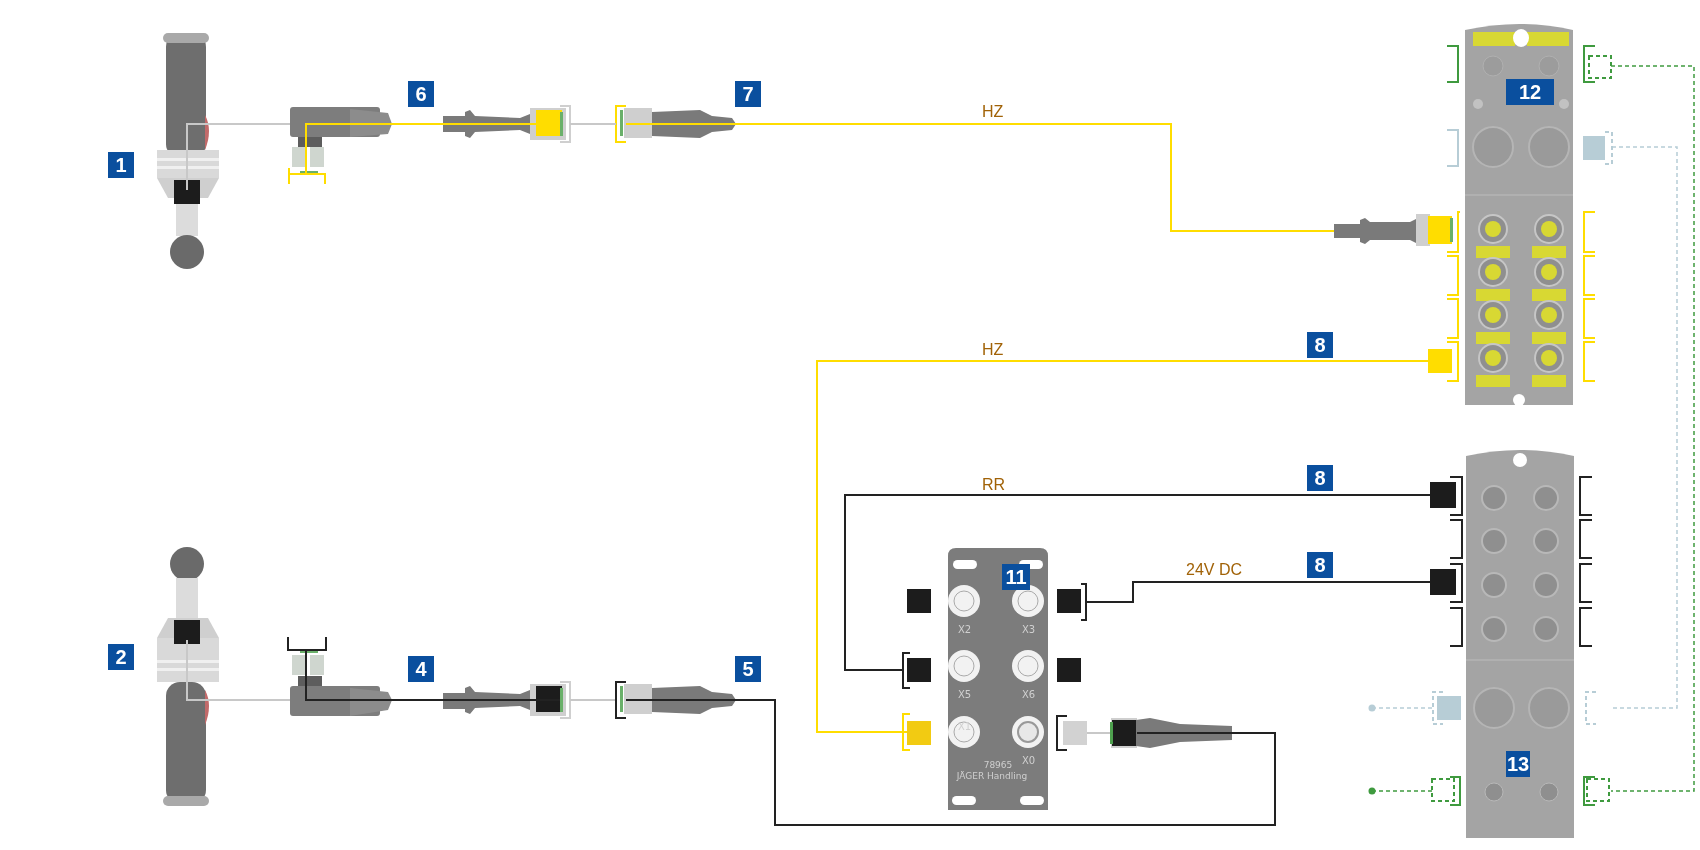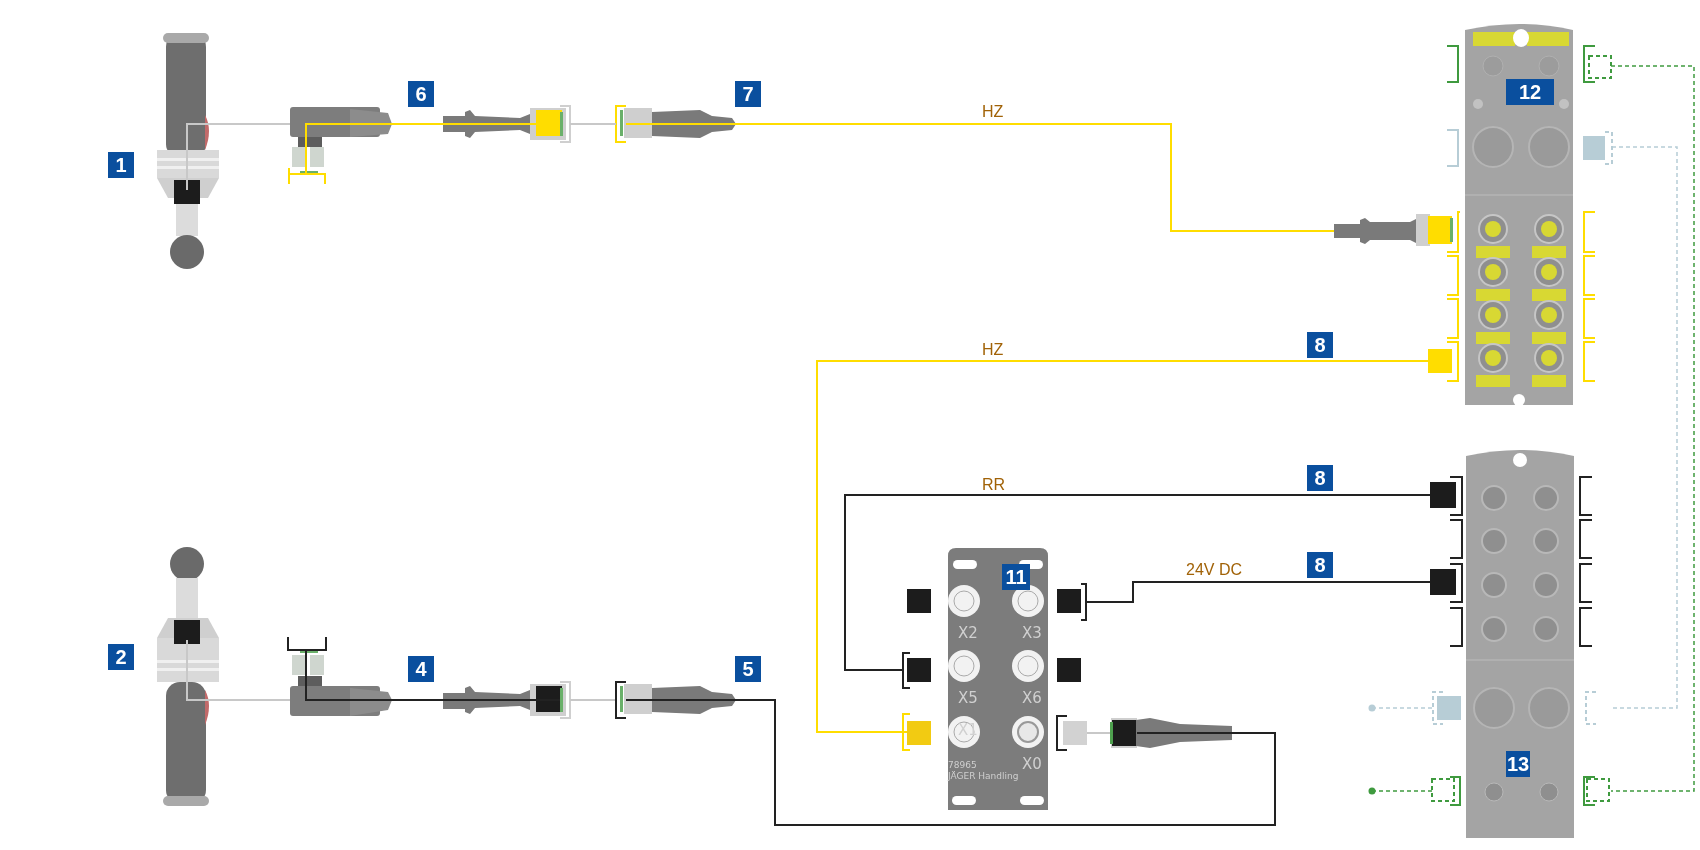--- a/index.html
+++ b/index.html
@@ -1,21 +1,21 @@
 <!DOCTYPE html>
 <html><head>
 <meta charset="utf-8">
 <style>
   html,body{margin:0;padding:0;background:#fff;}
   body{width:1700px;height:850px;position:relative;overflow:hidden;font-family:"Liberation Sans",sans-serif;}
   svg{position:absolute;left:0;top:0;}
   .badge{position:absolute;width:26px;height:26px;background:#0a4f9e;color:#fff;font-weight:bold;font-size:20px;line-height:26px;text-align:center;font-family:"Liberation Sans",sans-serif;}
   .lbl{position:absolute;font-size:16px;color:#a16207;font-family:"Liberation Sans",sans-serif;}
-  .port-lbl{position:absolute;font-size:15px;color:#d0d0d0;font-family:"DejaVu Sans",sans-serif;}
-  .dev-text{position:absolute;font-size:9px;color:#cfcfcf;text-align:left;font-family:"DejaVu Sans",sans-serif;line-height:11px;}
+  .port-lbl{position:absolute;font-size:10px;color:#d0d0d0;font-family:"DejaVu Sans",sans-serif;}
+  .dev-text{position:absolute;font-size:9px;color:#cfcfcf;text-align:center;font-family:"DejaVu Sans",sans-serif;line-height:11px;}
 </style>
 </head>
 <body>
 
 <svg width="1700" height="850" viewBox="0 0 1700 850">
 
   <g>
     <rect x="166" y="33" width="40" height="125" rx="14" fill="#6e6e6e"></rect>
     <rect x="163" y="33" width="46" height="10" rx="5" fill="#a9a9a9"></rect>
     <path d="M205 115 q8 15 0 35 z" fill="#c26a6a"></path>

